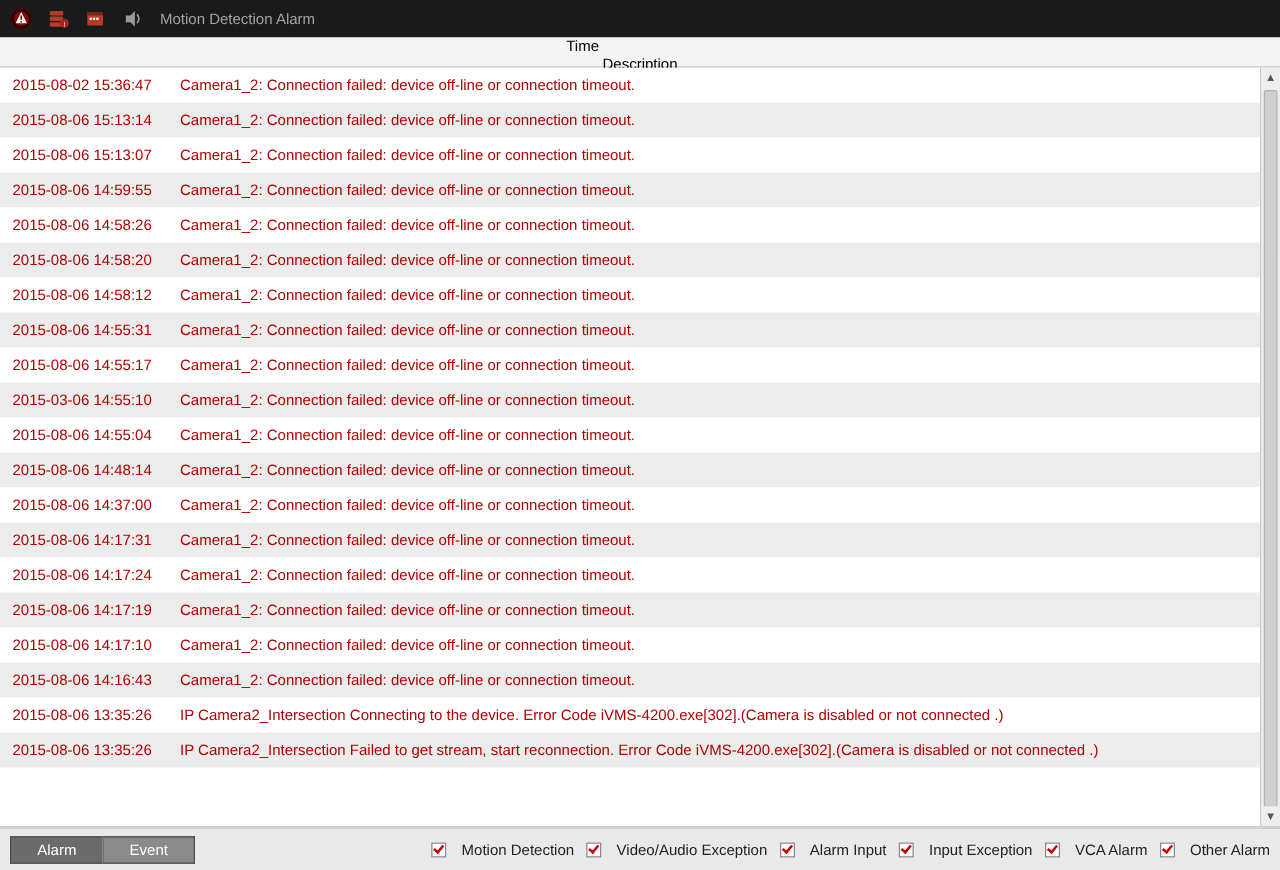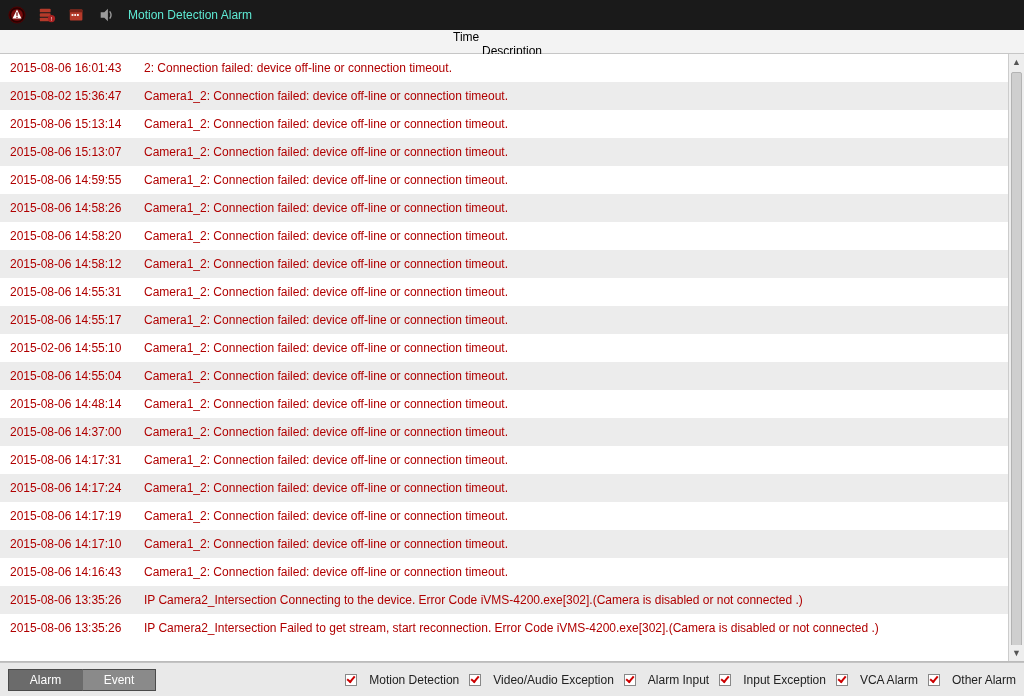--- a/index.html
+++ b/index.html
@@ -2,21 +2,21 @@
 <html><head>
 <meta charset="utf-8">
 <style>
   * { box-sizing: border-box; margin: 0; padding: 0; }
   html, body { width: 1024px; height: 696px; font-family: Arial, Helvetica, sans-serif; font-size: 12px; overflow: hidden; background: #fff; }
   .app { display: flex; flex-direction: column; width: 1024px; height: 696px; }
 
   
   .topbar { height: 30px; background: #1a1a1a; display: flex; align-items: center; padding: 0 8px; gap: 12px; }
   .topbar .icon-wrap { display: flex; align-items: center; justify-content: center; }
-  .topbar .title { color: #5eead4; }
+  .topbar .title { color: #a3a3a3; }
   .ic { width: 18px; height: 18px; display:inline-block; }
 
   
   .header-row { height: 24px; display: flex; align-items: center; border-bottom: 1px solid #c6c6c6; background: #f3f3f3; flex-direction: column; }
   .col-time { width: 138px; padding-left: 10px; }
   .col-sep { width: 0; height: 14px; border-left: 1px solid #999; margin-right: 6px; }
   .col-desc { flex: 1; padding-left: 0px; }
 
   
   .table-wrap { flex: 1; display: flex; overflow: hidden; border-bottom: 1px solid #bbb; }
@@ -89,24 +89,20 @@
 
   <div class="header-row">
     <div class="col-time">Time</div>
     <div class="col-sep"></div>
     <div class="col-desc">Description</div>
   </div>
 
   <div class="table-wrap">
     <div class="rows" id="rows">
         <div class="row">
-          <div class="t">2015-08-06 16:01:43</div>
-          <div class="d">2: Connection failed: device off-line or connection timeout.</div>
-        </div>
-        <div class="row">
           <div class="t">2015-08-02 15:36:47</div>
           <div class="d">Camera1_2: Connection failed: device off-line or connection timeout.</div>
         </div>
         <div class="row">
           <div class="t">2015-08-06 15:13:14</div>
           <div class="d">Camera1_2: Connection failed: device off-line or connection timeout.</div>
         </div>
         <div class="row">
           <div class="t">2015-08-06 15:13:07</div>
           <div class="d">Camera1_2: Connection failed: device off-line or connection timeout.</div>
@@ -129,21 +125,21 @@
         </div>
         <div class="row">
           <div class="t">2015-08-06 14:55:31</div>
           <div class="d">Camera1_2: Connection failed: device off-line or connection timeout.</div>
         </div>
         <div class="row">
           <div class="t">2015-08-06 14:55:17</div>
           <div class="d">Camera1_2: Connection failed: device off-line or connection timeout.</div>
         </div>
         <div class="row">
-          <div class="t">2015-02-06 14:55:10</div>
+          <div class="t">2015-03-06 14:55:10</div>
           <div class="d">Camera1_2: Connection failed: device off-line or connection timeout.</div>
         </div>
         <div class="row">
           <div class="t">2015-08-06 14:55:04</div>
           <div class="d">Camera1_2: Connection failed: device off-line or connection timeout.</div>
         </div>
         <div class="row">
           <div class="t">2015-08-06 14:48:14</div>
           <div class="d">Camera1_2: Connection failed: device off-line or connection timeout.</div>
         </div>

